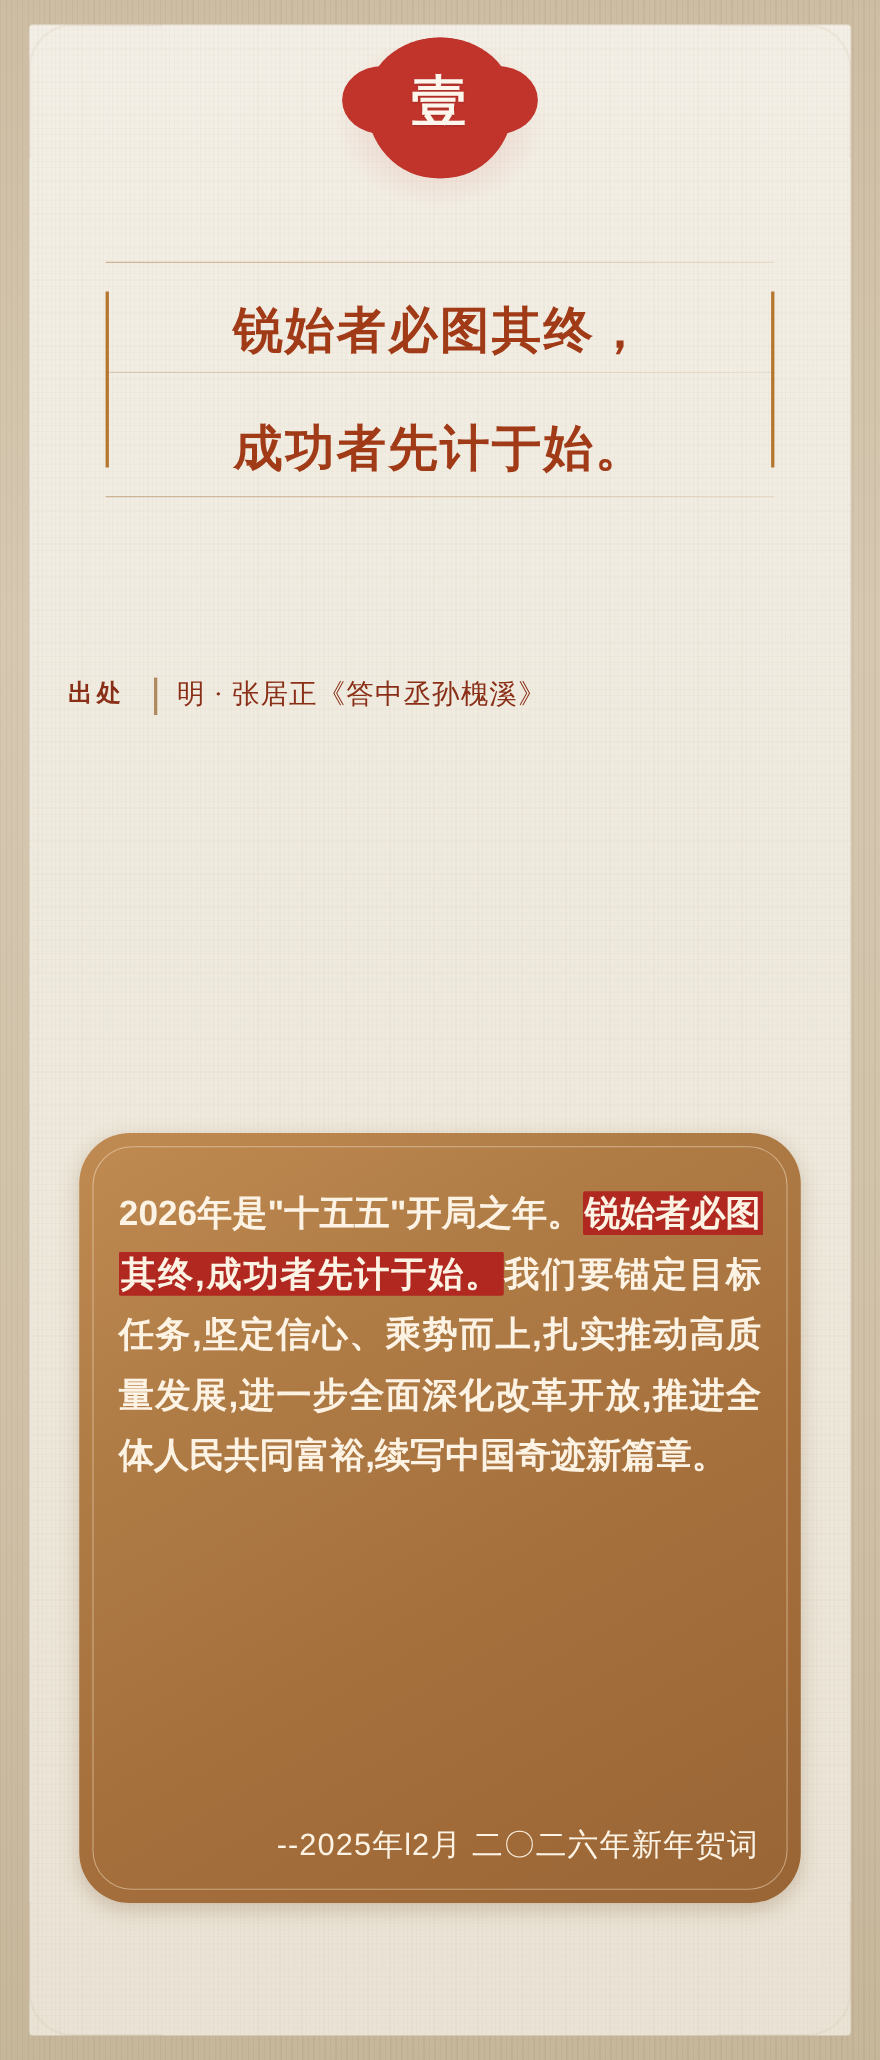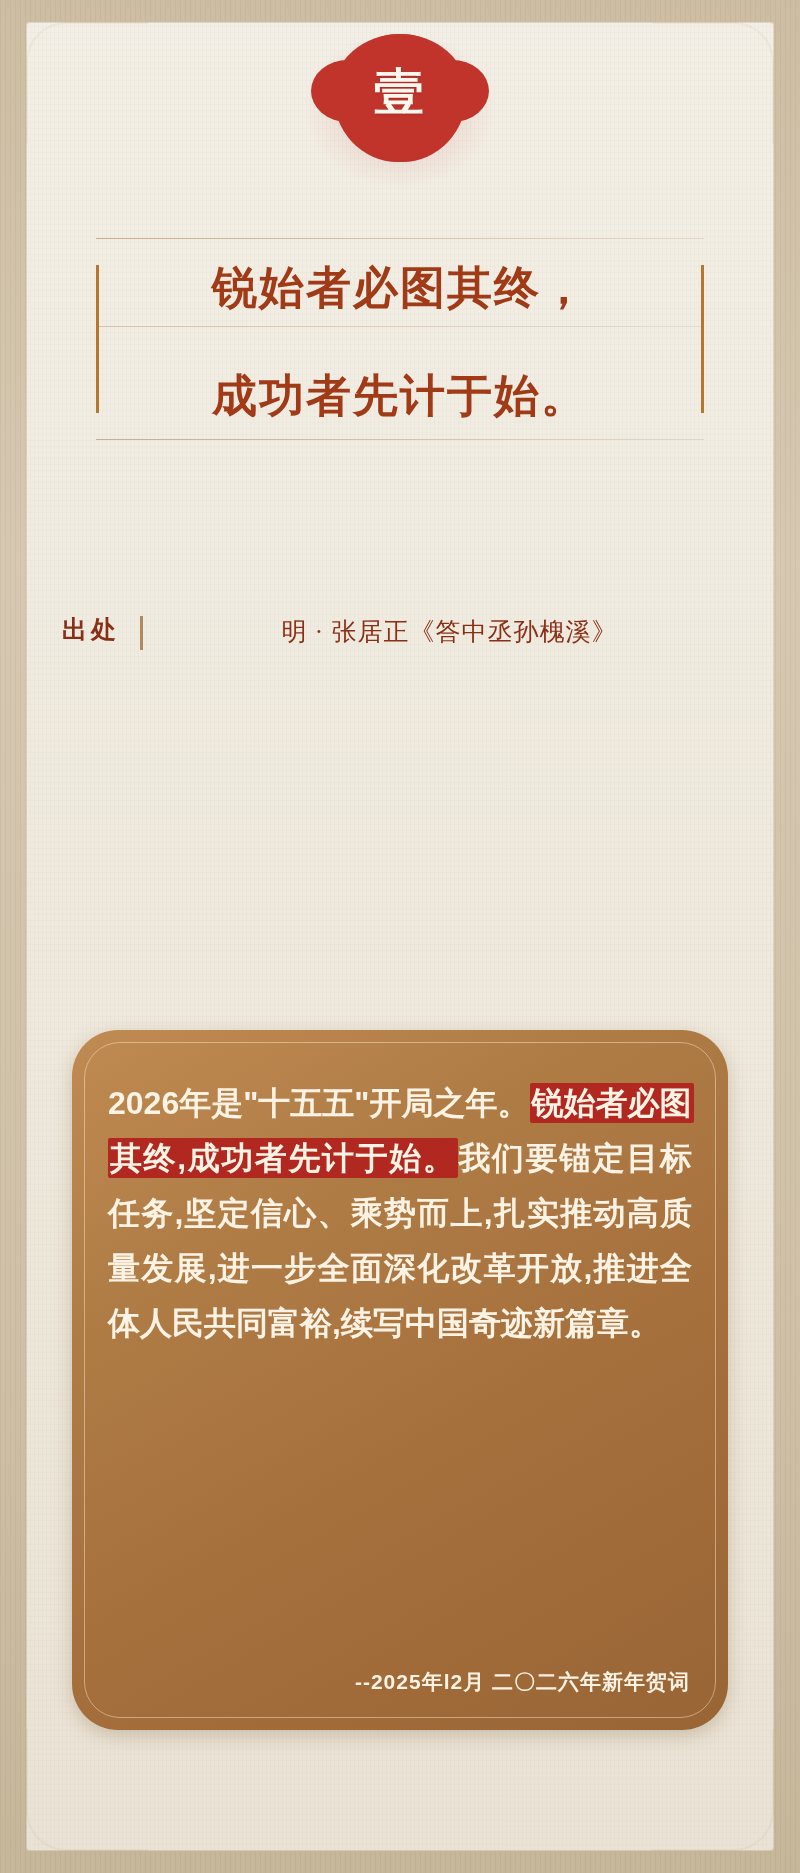--- a/index.html
+++ b/index.html
@@ -132,21 +132,21 @@
   .quote-bar.right { right: 0; }
   .quote-line {
     color: #9a3b1c;
     font-size: 45px;
     line-height: 1.48;
     font-weight: 700;
     text-align: center;
     letter-spacing: 2px;
     font-family: "Liberation Serif", "DejaVu Serif", serif;
   }
-  .quote-line.l1 { color: #a03a17; }
+  .quote-line.l1 { color: #a03a17; margin-top: 12px; }
   .quote-line.l2 { color: #a03a17; margin-top: 36px; }
   .quote .rule-mid {
     height: 1px;
     margin: 4px 0 4px 0;
     background: linear-gradient(90deg, rgba(170,120,70,0.35), rgba(170,120,70,0.12));
   }
 
   
   .meta {
     position: absolute;
@@ -156,40 +156,39 @@
   }
   .meta-row {
     display: flex;
     align-items: flex-start;
     margin-bottom: 14px;
   }
   .meta-label {
     flex: 0 0 auto;
     width: 74px;
     color: #8a2f17;
-    font-size: 25px;
+    font-size: 22px;
     font-weight: 700;
     letter-spacing: 4px;
     line-height: 40px;
   }
   .meta-sep {
     flex: 0 0 auto;
     width: 3px;
     background: #b08a5e;
     align-self: stretch;
     margin: 6px 18px 6px 4px;
     min-height: 34px;
   }
   .meta-value {
     flex: 1 1 auto;
     color: #8a2f17;
     font-size: 25px;
     line-height: 44px;
     letter-spacing: 1px;
-    text-align: center;
   }
   .meta-value.def {
     text-align: justify;
   }
 
   
   .card {
     position: absolute;
     left: 72px;
     right: 72px;
@@ -228,24 +227,23 @@
     padding: 2px 2px;
     border-radius: 2px;
     box-decoration-break: clone;
     -webkit-box-decoration-break: clone;
   }
   .card-sign {
     position: absolute;
     right: 38px;
     bottom: 34px;
     color: #fdf3e4;
-    font-size: 21px;
+    font-size: 28px;
     letter-spacing: 1px;
     font-family: "Liberation Sans", sans-serif;
-    font-weight: bold;
   }
 </style>
 </head>
 <body>
 
 <div class="page">
   <div class="frame-outer"></div>
   <div class="paper"></div>
   <div class="corner tl"></div>
   <div class="corner tr"></div>

